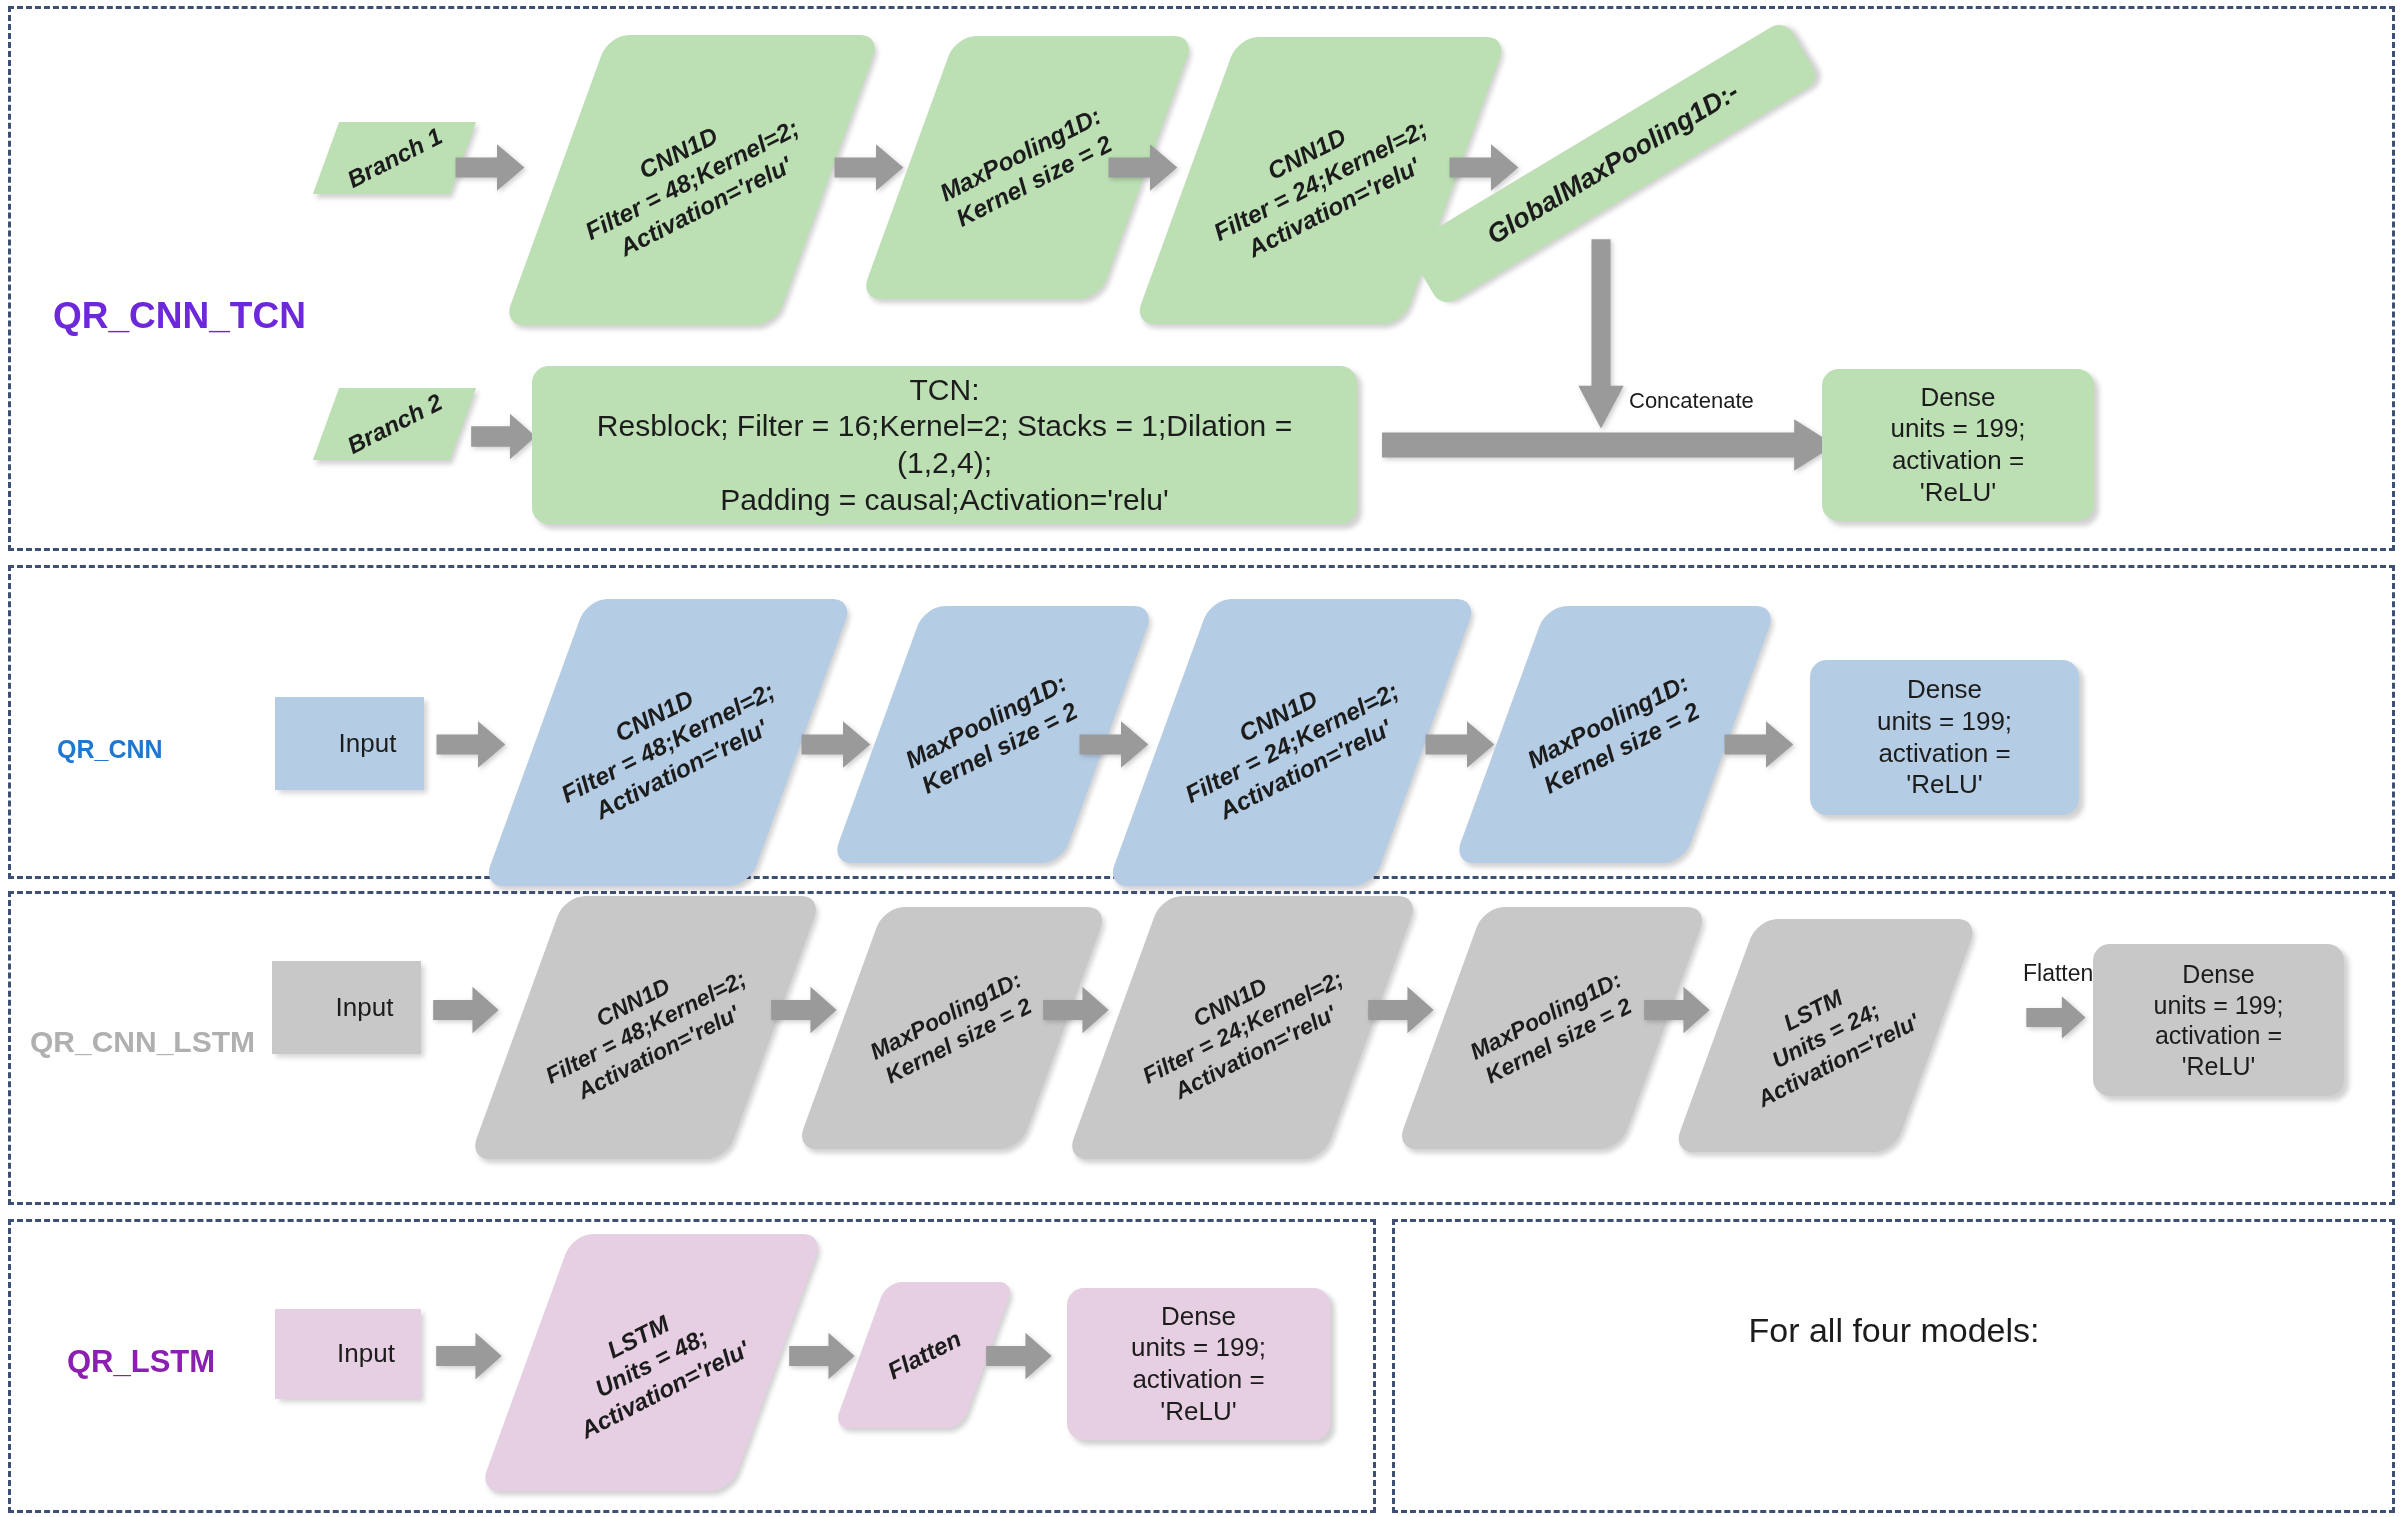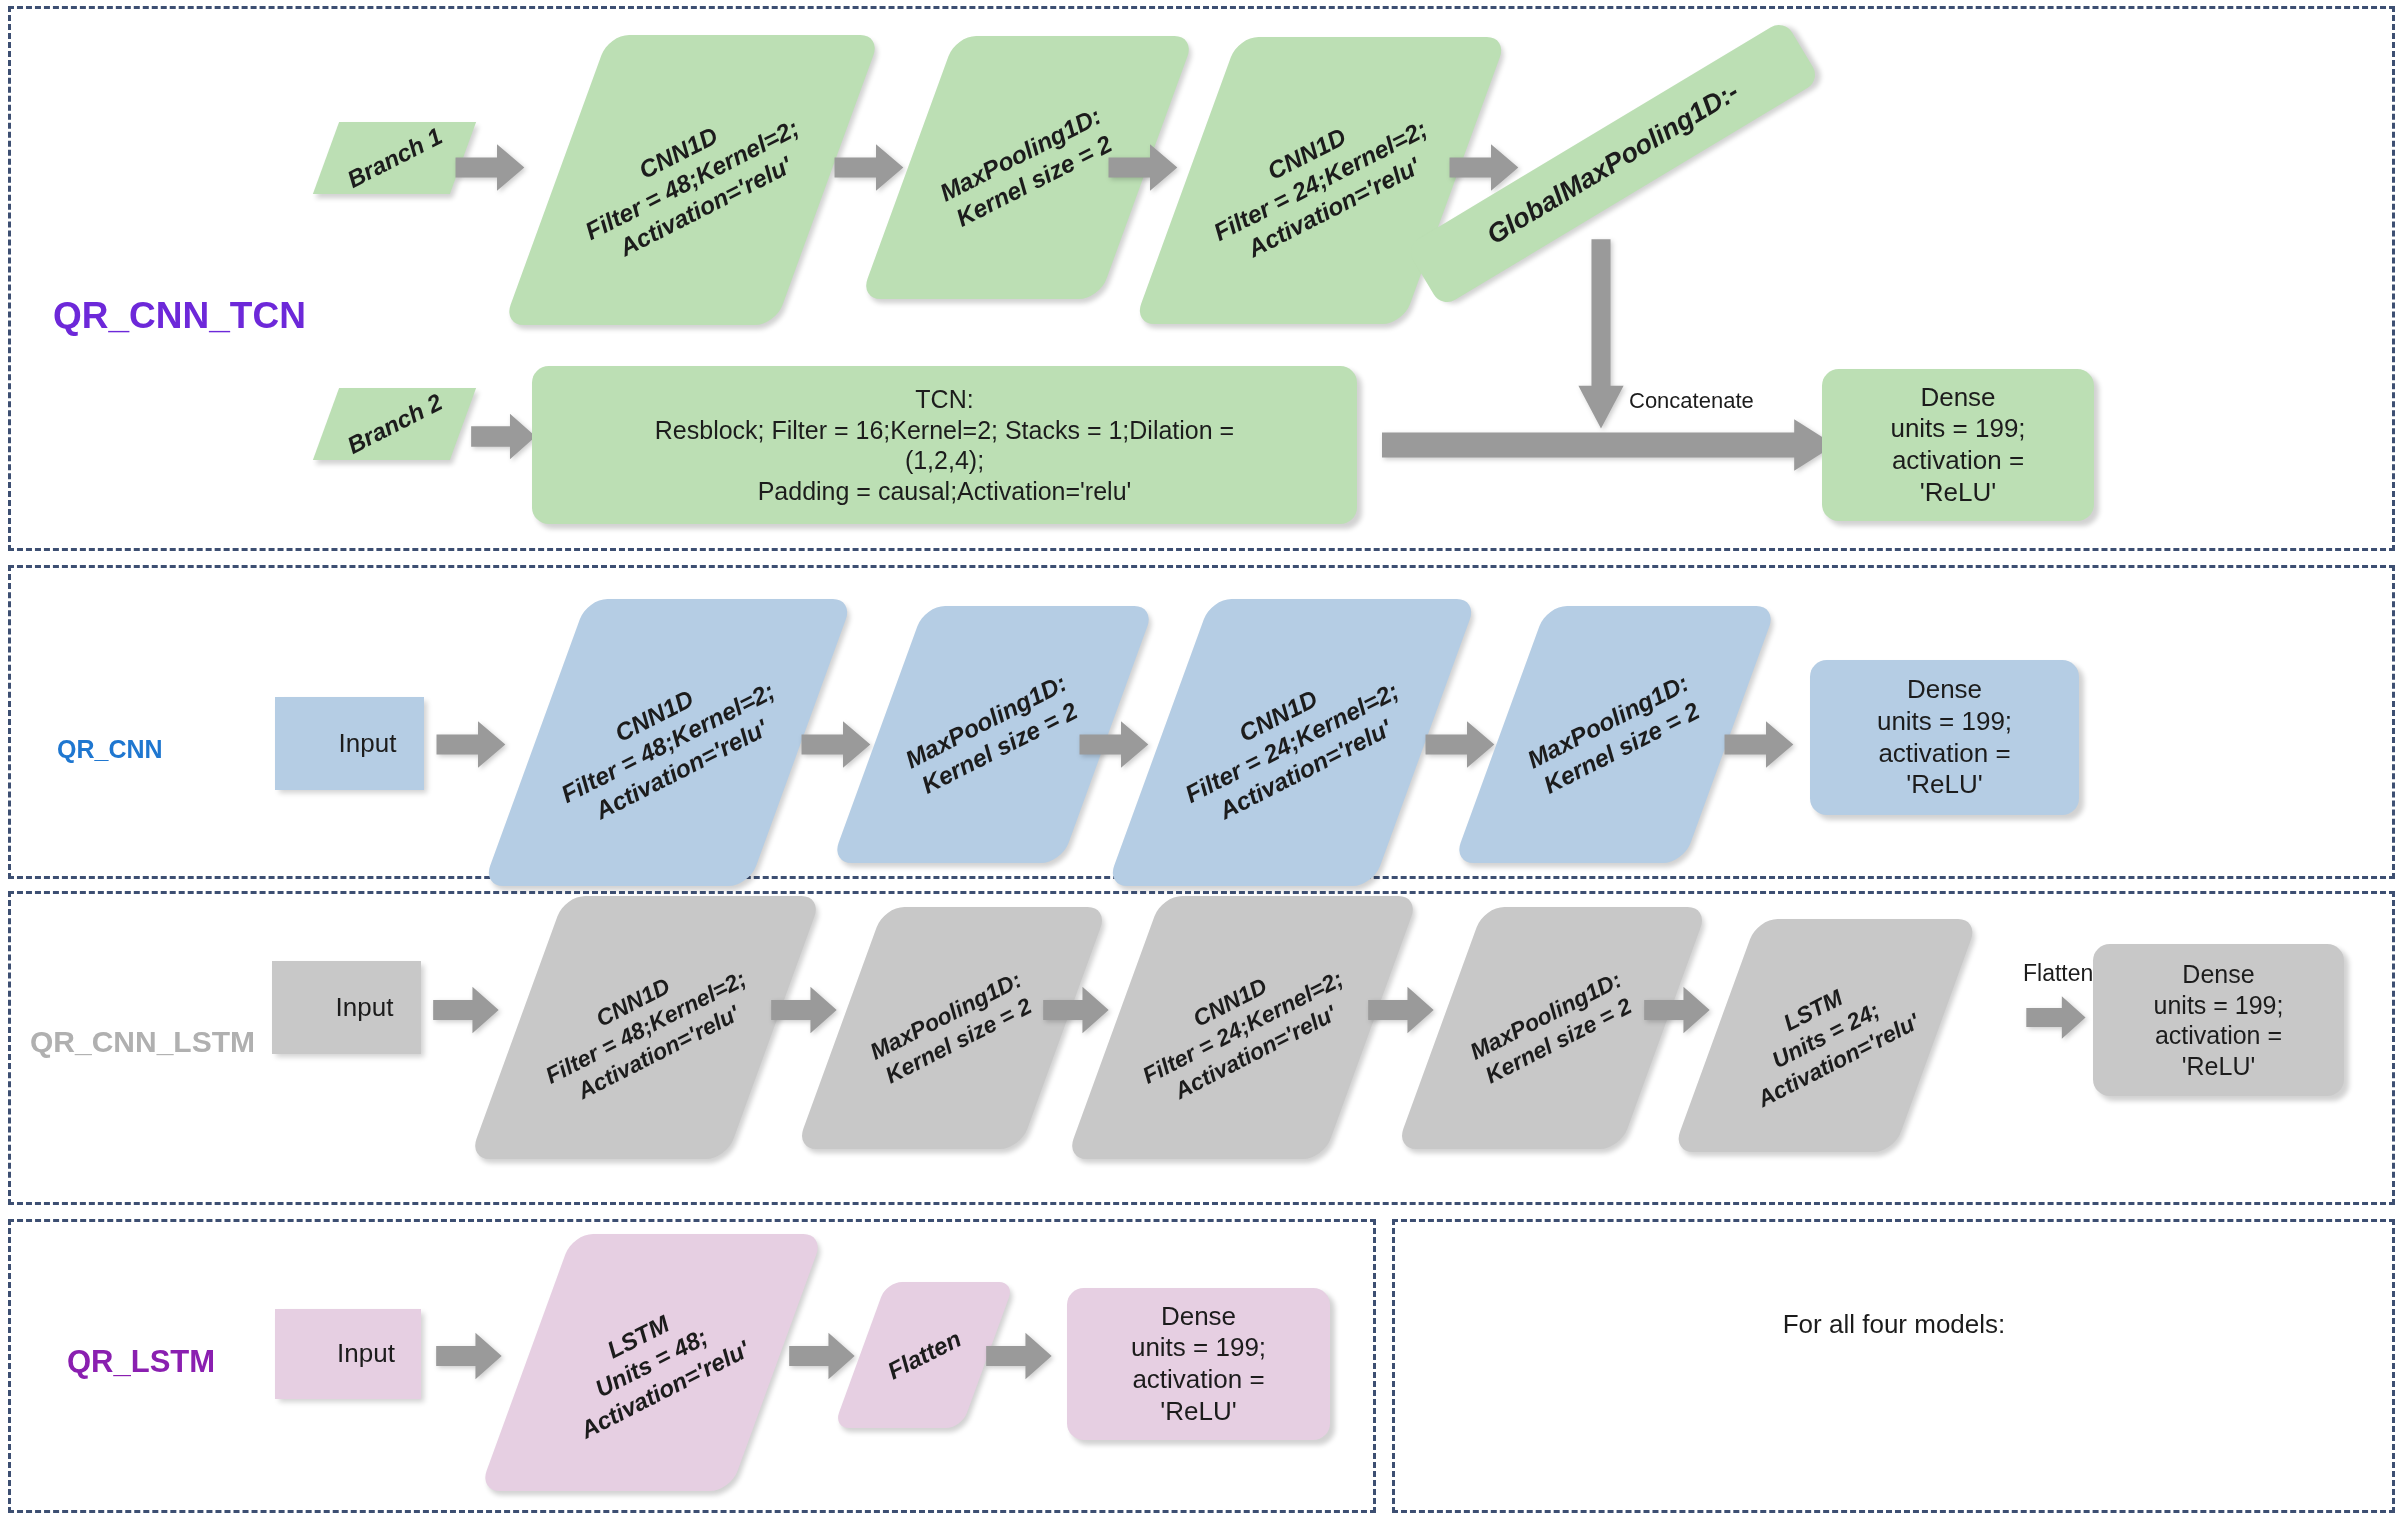--- a/index.html
+++ b/index.html
@@ -108,21 +108,21 @@
     <span class="txt" style="font-size:24px;">Branch 2</span>
   </div>
 
   <div class="arrow" style="left:471px;top:412px;">
     <svg width="66" height="49" viewBox="0 0 110 82">
         <path d="M0,24 L65,24 L65,3 L108,41 L65,79 L65,58 L0,58 Z" fill="#9a9a9a"></path>
       </svg>
   </div>
 
   <div class="node rounded c-green" style="left:532px;top:366px;width:825px;height:158px;">
-    <span class="txt" style="font-size:25px;white-space:pre-line;">TCN:
+    <span class="txt" style="font-size:30px;white-space:pre-line;">TCN:
 Resblock; Filter = 16;Kernel=2; Stacks = 1;Dilation =
 (1,2,4);
 Padding = causal;Activation='relu'</span>
   </div>
 
   <div class="arrow" style="left:1576px;top:239px;">
     <svg width="50" height="191" viewBox="0 0 84 320">
         <path d="M26,0 L58,0 L58,246 L80,246 L42,318 L4,246 L26,246 Z" fill="#9a9a9a"></path>
       </svg>
   </div>
@@ -327,18 +327,18 @@
       </svg>
   </div>
 
   <div class="node rounded c-purple" style="left:1067px;top:1288px;width:263px;height:152px;">
     <span class="txt" style="font-size:26px;white-space:pre-line;">Dense
 units = 199;
 activation =
 'ReLU'</span>
   </div>
 
-  <div class="note-block" style="left:1410px;top:1306px;width:968px;font-size:26px;">
+  <div class="note-block" style="left:1410px;top:1306px;width:968px;font-size:34px;">
     <div>For all four models:</div>
   </div>
 
 </div>
 
 
 </body></html>

